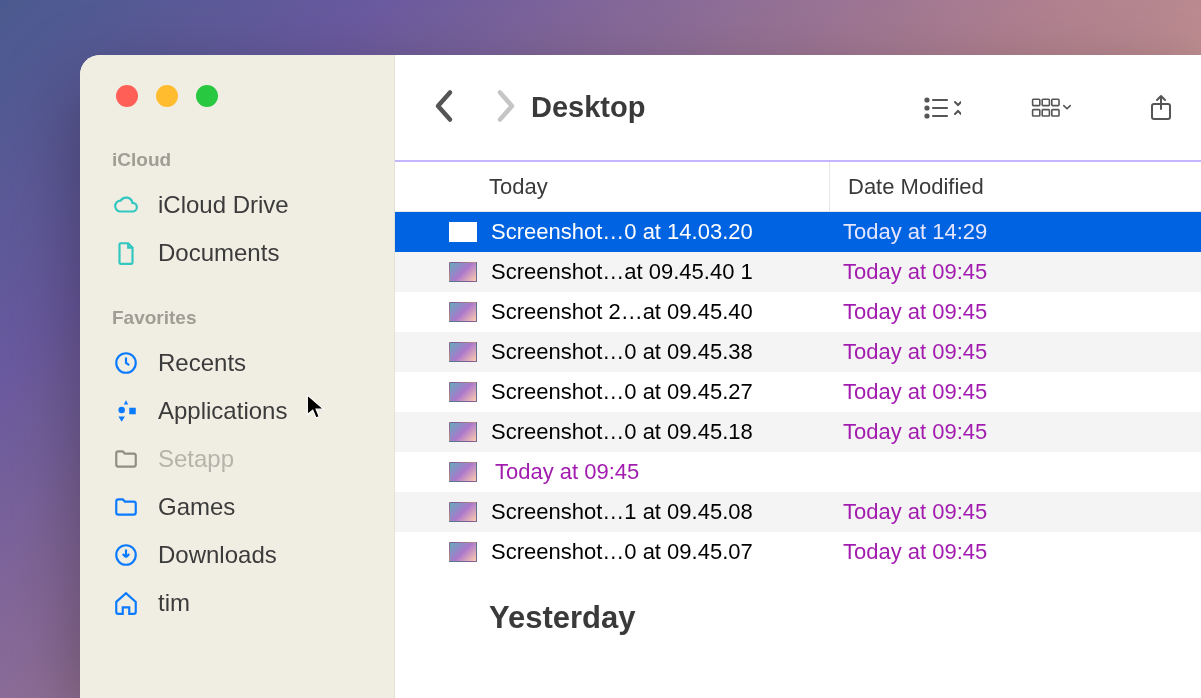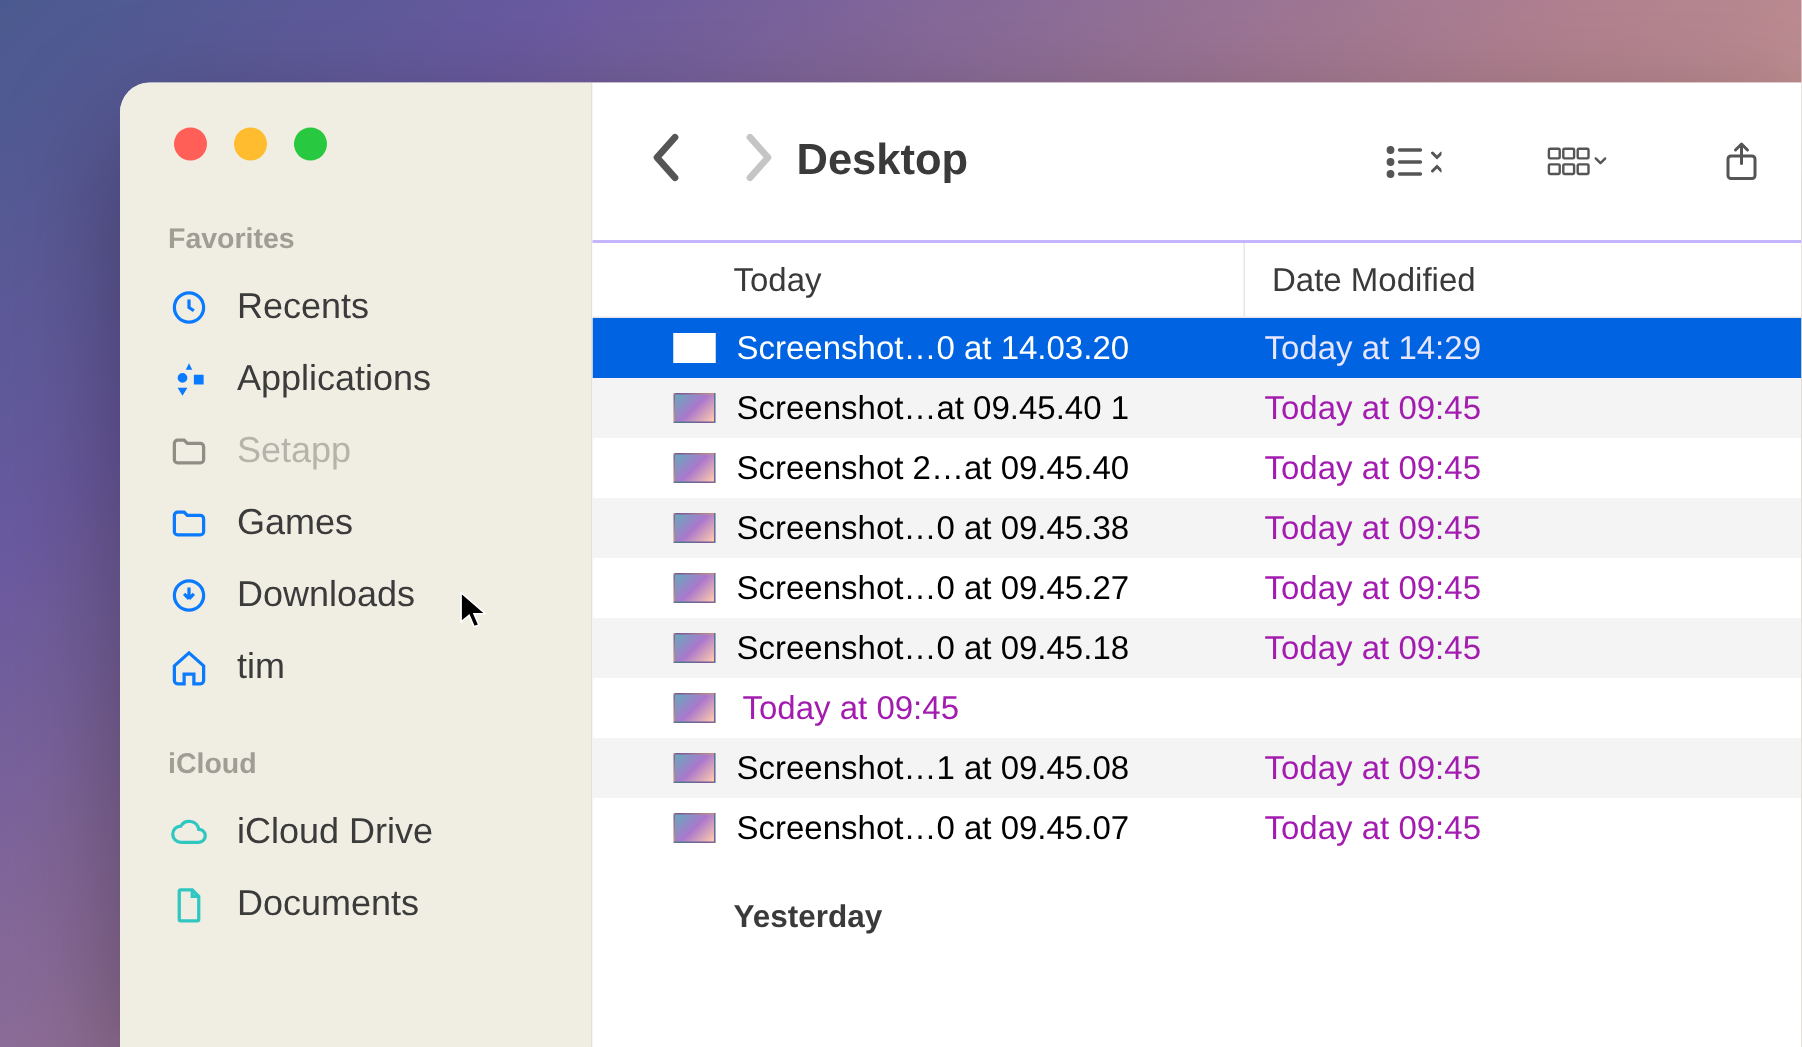--- a/index.html
+++ b/index.html
@@ -102,21 +102,21 @@
     margin-left: 54px;
     border: 1px solid rgba(0,0,0,0.25);
     background: linear-gradient(135deg,#6ab,#a7c,#fca);
     flex: 0 0 auto;
   }
   .row.selected .thumb { background:#fff; border-color:#fff; }
   .row .fname { margin-left: 14px; width: 334px; overflow:hidden; white-space:nowrap; color:inherit; }
   .row .date { flex:1; padding-left: 18px; color:#a21caf; }
 
   .group-label {
-    font-size: 21px;
+    font-size: 31px;
     font-weight: 700;
     color: #3a3a3a;
     padding: 28px 0 12px 94px;
   }
 
   .cursor {
     position: absolute;
     left: 225px; top: 338px;
     width: 22px; height: 28px;
     pointer-events: none;
@@ -128,20 +128,43 @@
 <div class="window">
 
   <div class="sidebar">
     <div class="traffic-lights">
       <div class="light red"></div>
       <div class="light yellow"></div>
       <div class="light green"></div>
     </div>
 
     <div class="side-section">
+      <div class="side-section-label">iCloud</div>
+
+      <div class="side-item">
+        <span class="side-icon teal">
+          <svg viewBox="0 0 24 24" fill="none" stroke-width="2">
+              <path d="M7 18a5 5 0 010-10 6 6 0 0111 2 4 4 0 010 8H7z"></path>
+            </svg>
+        </span>
+        <span>iCloud Drive</span>
+      </div>
+
+      <div class="side-item">
+        <span class="side-icon teal">
+          <svg viewBox="0 0 24 24" fill="none" stroke-width="2">
+              <path d="M7 3h7l4 4v14a1 1 0 01-1 1H7a1 1 0 01-1-1V4a1 1 0 011-1z"></path>
+              <path d="M14 3v4h4"></path>
+            </svg>
+        </span>
+        <span>Documents</span>
+      </div>
+    </div>
+
+    <div class="side-section">
       <div class="side-section-label">Favorites</div>
 
       <div class="side-item">
         <span class="side-icon blue">
           <svg viewBox="0 0 24 24" fill="none" stroke-width="2">
               <circle cx="12" cy="12" r="9"></circle>
               <path d="M12 7v5l3 2"></path>
             </svg>
         </span>
         <span>Recents</span>
@@ -184,43 +207,20 @@
         <span>Downloads</span>
       </div>
 
       <div class="side-item">
         <span class="side-icon blue">
           <svg viewBox="0 0 24 24" fill="none" stroke-width="2">
               <path d="M3 11l9-8 9 8v9a2 2 0 01-2 2h-4v-6h-6v6H5a2 2 0 01-2-2v-9z"></path>
             </svg>
         </span>
         <span>tim</span>
-      </div>
-    </div>
-
-    <div class="side-section">
-      <div class="side-section-label">iCloud</div>
-
-      <div class="side-item">
-        <span class="side-icon teal">
-          <svg viewBox="0 0 24 24" fill="none" stroke-width="2">
-              <path d="M7 18a5 5 0 010-10 6 6 0 0111 2 4 4 0 010 8H7z"></path>
-            </svg>
-        </span>
-        <span>iCloud Drive</span>
-      </div>
-
-      <div class="side-item">
-        <span class="side-icon teal">
-          <svg viewBox="0 0 24 24" fill="none" stroke-width="2">
-              <path d="M7 3h7l4 4v14a1 1 0 01-1 1H7a1 1 0 01-1-1V4a1 1 0 011-1z"></path>
-              <path d="M14 3v4h4"></path>
-            </svg>
-        </span>
-        <span>Documents</span>
       </div>
     </div>
   </div>
 
   <div class="main">
 
     <div class="toolbar">
       <div class="nav-arrows">
         <span class="nav-arrow">
           <svg viewBox="0 0 16 24" fill="none" stroke="#555" stroke-width="3" stroke-linecap="round" stroke-linejoin="round">

